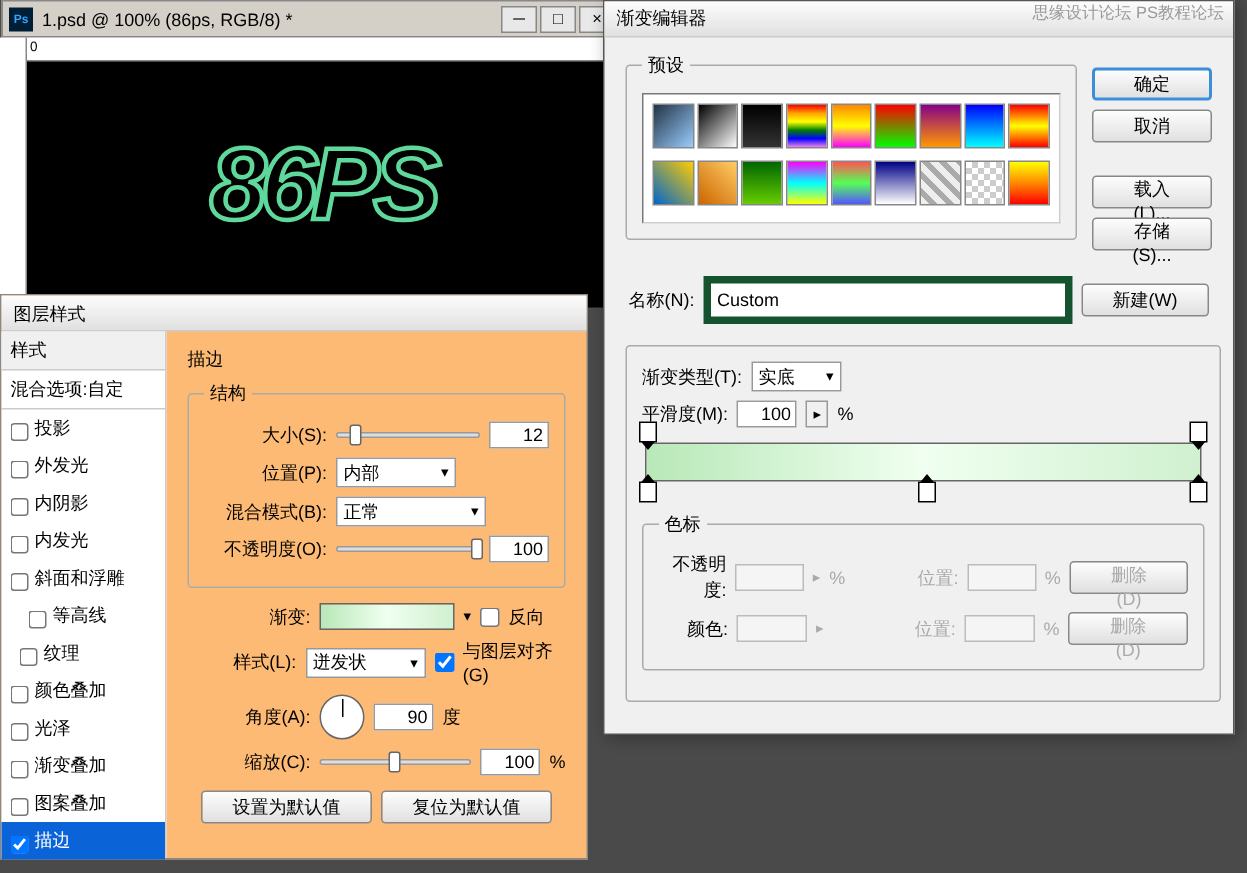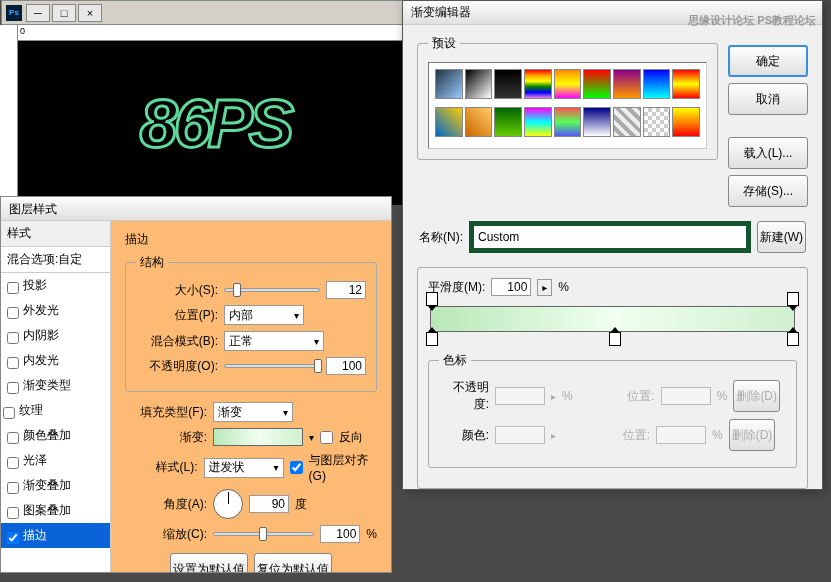--- a/index.html
+++ b/index.html
@@ -34,25 +34,25 @@
 .row { display: flex; align-items: center; margin-bottom: 6px; gap: 6px; }
 .row label { width: 82px; text-align: right; }
 .slider { flex: 1; height: 4px; background: #ddd; border: 1px solid #999; position: relative; border-radius: 2px; }
 .slider-thumb { position: absolute; width: 8px; height: 14px; background: #fff; border: 1px solid #666; top: -6px; border-radius: 2px; }
 .num-input { width: 40px; height: 18px; border: 1px solid #999; background: #fff; padding: 0 3px; text-align: right; }
 .combo { height: 20px; border: 1px solid #999; background: #fff; padding: 0 18px 0 4px; position: relative; display: flex; align-items: center; min-width: 80px; }
 .combo::after { content: "▾"; position: absolute; right: 4px; font-size: 10px; }
 .grad-preview { width: 90px; height: 18px; border: 1px solid #666; background: linear-gradient(to right, #b8e8b8, #f0fff0, #d0f0d0); }
 .angle-dial { width: 30px; height: 30px; border: 1px solid #666; border-radius: 50%; background: #fff; position: relative; }
 .angle-dial::after { content: ""; position: absolute; width: 1px; height: 12px; background: #000; left: 50%; top: 2px; }
-.btn { height: 32px; padding: 0 2px; background: linear-gradient(#fdfdfd, #e0e0e0); border: 1px solid #888; border-radius: 3px; }
+.btn { height: 22px; padding: 0 20px; background: linear-gradient(#fdfdfd, #e0e0e0); border: 1px solid #888; border-radius: 3px; }
 
 .grad-editor { position: absolute; left: 402px; top: 0; width: 421px; height: 490px; background: #f0f0f0; border: 1px solid #555; box-shadow: 2px 2px 10px rgba(0,0,0,0.3); }
 .ge-title { background: linear-gradient(#fdfdfd, #e0e0e0); height: 24px; padding: 4px 8px; border-bottom: 1px solid #ccc; display: flex; align-items: center; }
-.watermark { position: absolute; right: 6px; top: 12px; color: #999; font-size: 11px; font-weight: bold; }
+.watermark { position: absolute; right: 6px; top: 0; color: #999; font-size: 11px; }
 .ge-body { padding: 10px 14px; position: relative; }
 .presets-wrap { display: flex; gap: 10px; }
 .presets { flex: 1; height: 125px; }
 .preset-grid { display: grid; grid-template-columns: repeat(9, 1fr); gap: 2px; padding: 6px; background: #fff; border: 1px inset #ccc; height: 100%; }
 .preset-sw { height: 30px; border: 1px solid #888; }
 .ge-btns { display: flex; flex-direction: column; gap: 6px; width: 80px; margin-top: 10px; }
 .ge-btns .btn { width: 100%; }
 .ge-btns .btn.primary { border: 2px solid #3a8fd8; }
 
 .name-row { display: flex; align-items: center; gap: 6px; margin: 14px 2px; }
@@ -69,20 +69,21 @@
 .color-stops { border: 1px solid #aaa; border-radius: 3px; padding: 10px; }
 .color-stops .row label { width: 50px; }
 .disabled-input { width: 50px; height: 18px; border: 1px solid #bbb; background: #f5f5f5; }
 
 </style>
 </head>
 <body>
 
 <div class="doc-window">
   <div class="ps-icon">Ps</div>
+  <div class="doc-title">1.psd @ 100% (86ps, RGB/8) *</div>
   <div class="win-btns">
     <div class="win-btn">─</div>
     <div class="win-btn">□</div>
     <div class="win-btn">×</div>
   </div>
 </div>
 <div class="ruler-v"></div>
 <div class="ruler-h"></div>
 <div class="canvas">
   <div class="canvas-text">86PS</div>
@@ -107,23 +108,27 @@
       <div class="ls-item">
           <input type="checkbox" style="">
           <span>内阴影</span>
         </div>
       <div class="ls-item">
           <input type="checkbox" style="">
           <span>内发光</span>
         </div>
       <div class="ls-item">
           <input type="checkbox" style="">
-          <span>渐变类型</span>
-        </div>
-      <div class="ls-item" style="padding-left:2px">
+          <span>斜面和浮雕</span>
+        </div>
+      <div class="ls-item" style="padding-left:18px">
+          <input type="checkbox" style="">
+          <span>等高线</span>
+        </div>
+      <div class="ls-item" style="padding-left:12px">
           <input type="checkbox" style="">
           <span>纹理</span>
         </div>
       <div class="ls-item">
           <input type="checkbox" style="">
           <span>颜色叠加</span>
         </div>
       <div class="ls-item">
           <input type="checkbox" style="">
           <span>光泽</span>
@@ -167,26 +172,20 @@
         </div>
         <div class="row">
           <label>不透明度(O):</label>
           <div class="slider">
               <div class="slider-thumb" style="left:95%"></div>
             </div>
           <input class="num-input" value="100" style="">
         </div>
       </fieldset>
 
-      <div class="row">
-        <label>填充类型(F):</label>
-        <div class="combo">
-            <span>渐变</span>
-          </div>
-      </div>
       <div class="row">
         <label>渐变:</label>
         <div class="grad-preview"></div>
         <span style="font-size:10px">▾</span>
         <input type="checkbox" style="">
         <span>反向</span>
       </div>
       <div class="row">
         <label>样式(L):</label>
         <div class="combo">
@@ -257,20 +256,26 @@
     </div>
 
     <div class="name-row">
       <span>名称(N):</span>
       <input value="Custom" style="">
       <button class="btn">新建(W)</button>
     </div>
 
     <fieldset>
       <div class="row">
+        <label style="width:auto">渐变类型(T):</label>
+        <div class="combo" style="min-width:60px">
+            <span>实底</span>
+          </div>
+      </div>
+      <div class="row">
         <label style="width:auto">平滑度(M):</label>
         <input class="num-input" value="100" style="">
         <span style="font-size:10px;border:1px solid #999;padding:2px 4px">▸</span>
         <span>%</span>
       </div>
 
       <div class="grad-bar-wrap">
         <div class="stop top" style="left:-4px"></div>
         <div class="stop top" style="right:-4px"></div>
         <div class="grad-bar"></div>

